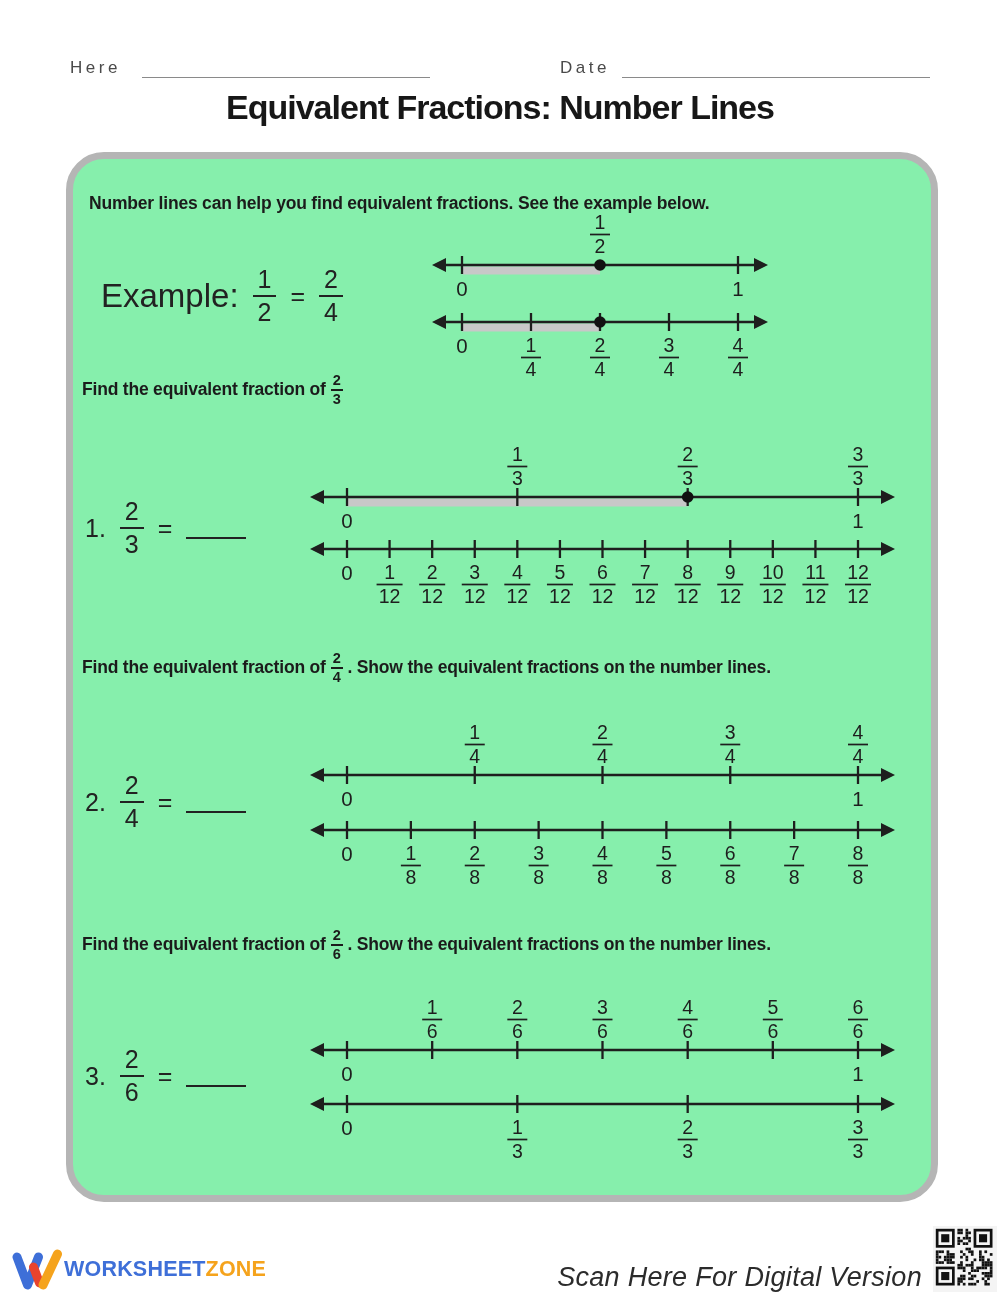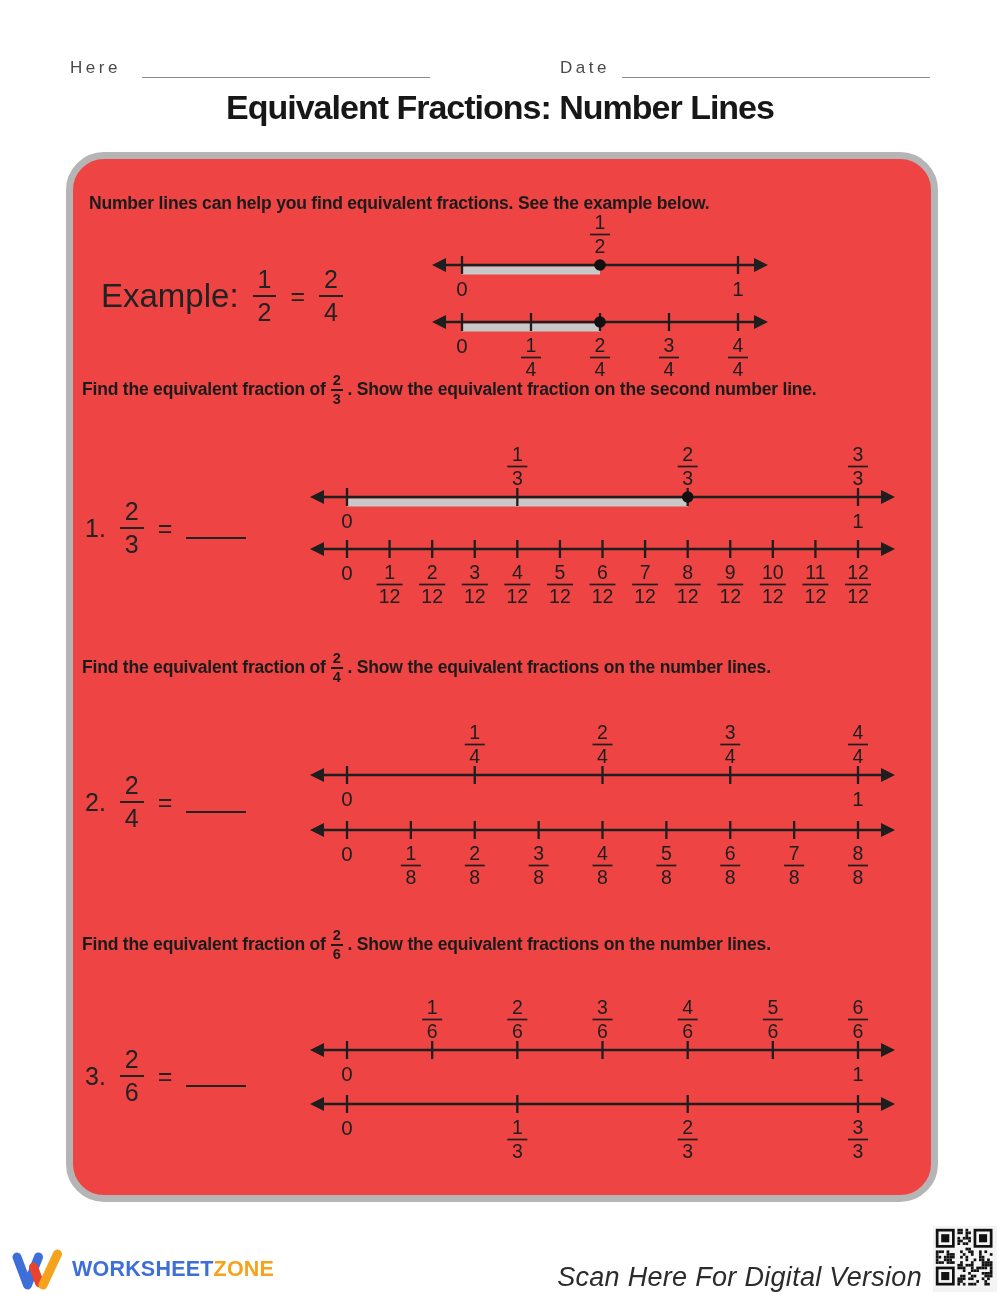--- a/index.html
+++ b/index.html
@@ -11,42 +11,42 @@
   
   .field-label{font-size:17px;letter-spacing:3.5px;color:#4a4a4a;}
   .write-line{border-bottom:1.6px solid #8a8a8a;height:1px;}
   .page-title{
     width:1000px;text-align:center;font-size:34px;font-weight:bold;
     letter-spacing:-1px;color:#171717;
   }
   
   .main-box{
     left:66px;top:152px;width:858px;height:1036px;
-    border:7px solid #b5b5b5;border-radius:38px;background:#ef4444;
+    border:7px solid #b5b5b5;border-radius:38px;background:#86efac;
   }
   .section-heading{
     font-size:17.5px;font-weight:bold;color:#1b1b1b;letter-spacing:-0.2px;
     display:flex;align-items:center;white-space:nowrap;
   }
   .inline-frac{
     display:inline-flex;flex-direction:column;align-items:center;
     margin:0 5px;line-height:1;font-weight:bold;
   }
   .inline-frac .n,.inline-frac .d{font-size:14.5px;padding:1.5px 2px;}
   .inline-frac .bar{height:2px;background:#1b1b1b;align-self:stretch;}
   
   .prob-row{display:flex;align-items:center;gap:14px;white-space:nowrap;}
   .prob-num{font-size:25px;color:#222;}
   .big-frac{display:inline-flex;flex-direction:column;align-items:center;line-height:1;}
   .big-frac .n,.big-frac .d{font-size:25px;padding:3px 5px;color:#222;}
   .big-frac .bar{height:2.4px;background:#222;align-self:stretch;}
   .eq-sign{font-size:25px;color:#222;}
   .answer-blank{width:60px;border-bottom:2.4px solid #222;height:1px;transform:translateY(9px);}
   
-  .logo-row{display:flex;align-items:center;gap:8px;}
+  .logo-row{display:flex;align-items:center;}
   .logo-text{font-size:21.5px;font-weight:bold;letter-spacing:0.2px;}
   .logo-text .w1{color:#3e6fd8;}
   .logo-text .w2{color:#f5a31c;}
   .scan-text{font-size:27px;color:#2b2b2b;letter-spacing:0.3px;}
   svg text{font-family:"Liberation Sans", sans-serif;}
 </style>
 </head>
 <body>
 
 <div class="abs" style="left:70px;top:58px;">
@@ -267,21 +267,20 @@
       <line x1="296" y1="49.5" x2="316" y2="49.5" stroke="#1e1e1e" stroke-width="1.7"></line>
       <text x="306" y="68" font-size="19.5" text-anchor="middle" fill="#1e1e1e">4</text>
     </svg></div>
 <div class="abs section-heading" style="left: 82px; top: 371px;">
     <span>Find the equivalent fraction of</span>
     <span class="inline-frac">
       <span class="n">2</span>
       <span class="bar"></span>
       <span class="d">3</span>
     </span>
-    <span>. Show the equivalent fraction on the second number line.</span>
   </div>
 <div class="abs prob-row" style="left: 85px; top: 493px; height: 70px;">
     <span class="prob-num">1.</span>
     <span class="big-frac">
       <span class="n">2</span>
       <span class="bar"></span>
       <span class="d">3</span>
     </span>
     <span class="eq-sign">=</span>
     <span class="answer-blank"></span>

